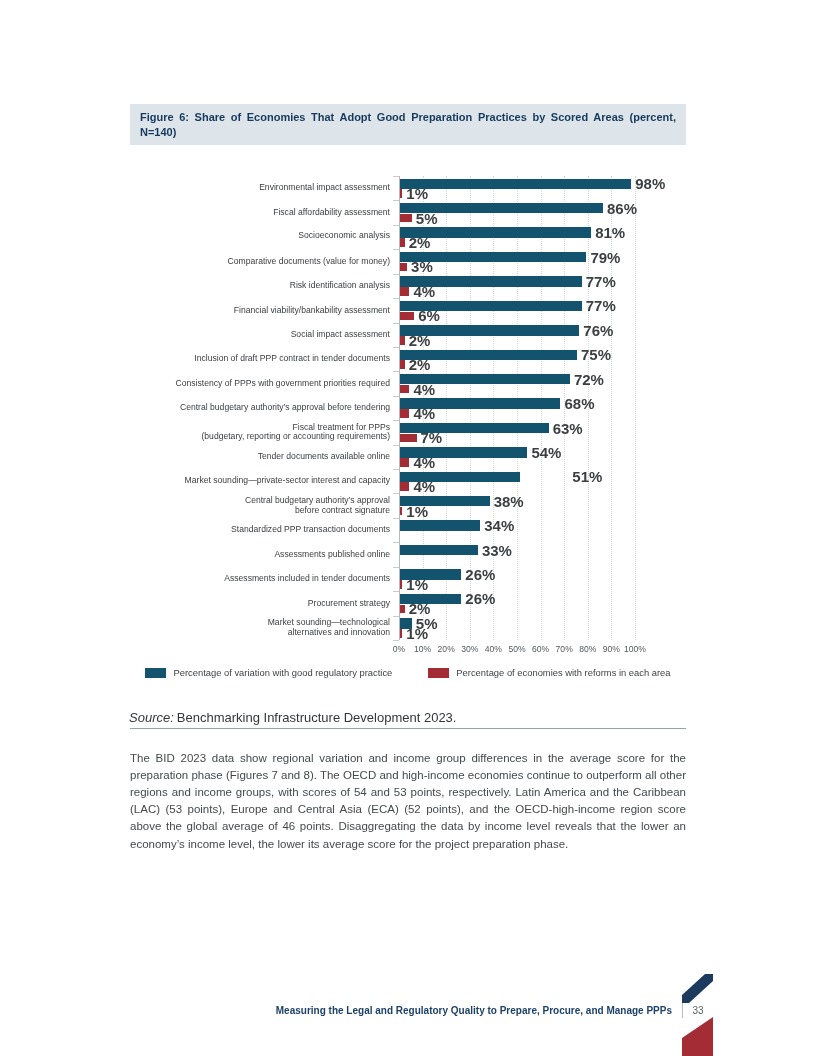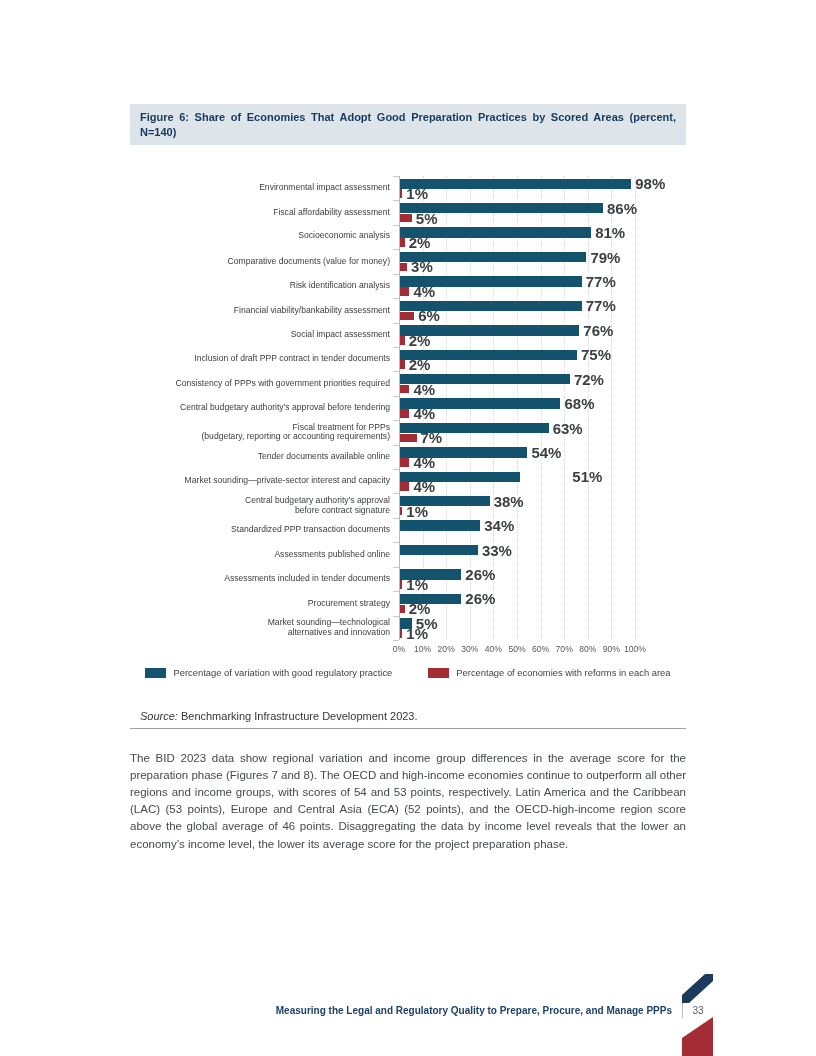--- a/index.html
+++ b/index.html
@@ -35,21 +35,21 @@
     font-size:8.6px;color:#55585b;white-space:nowrap;
   }
   .legend{
     position:absolute;left:0;top:517px;width:556px;
     display:flex;justify-content:center;gap:36px;
   }
   .legend-item{display:flex;align-items:center;gap:7px;}
   .legend-swatch{width:21px;height:10px;display:inline-block;}
   .legend-label{font-size:9.4px;color:#3f4245;}
   
-  .source-line{position:absolute;left:140px;top:710px;width:556px;font-size:11px;color:#333639;}
+  .source-line{position:absolute;left:129px;top:710px;width:556px;font-size:13px;color:#333639;}
   .source-prefix{font-style:italic;}
   .source-text{margin-left:3px;}
   .rule{position:absolute;left:130px;top:728px;width:556px;height:0;border-top:1px solid #97a3ab;}
   
   .body-par{
     position:absolute;left:130px;top:738px;width:556px;
     font-size:11.5px;line-height:17.2px;color:#45494c;text-align:justify;
   }
   
   .footer-title{

